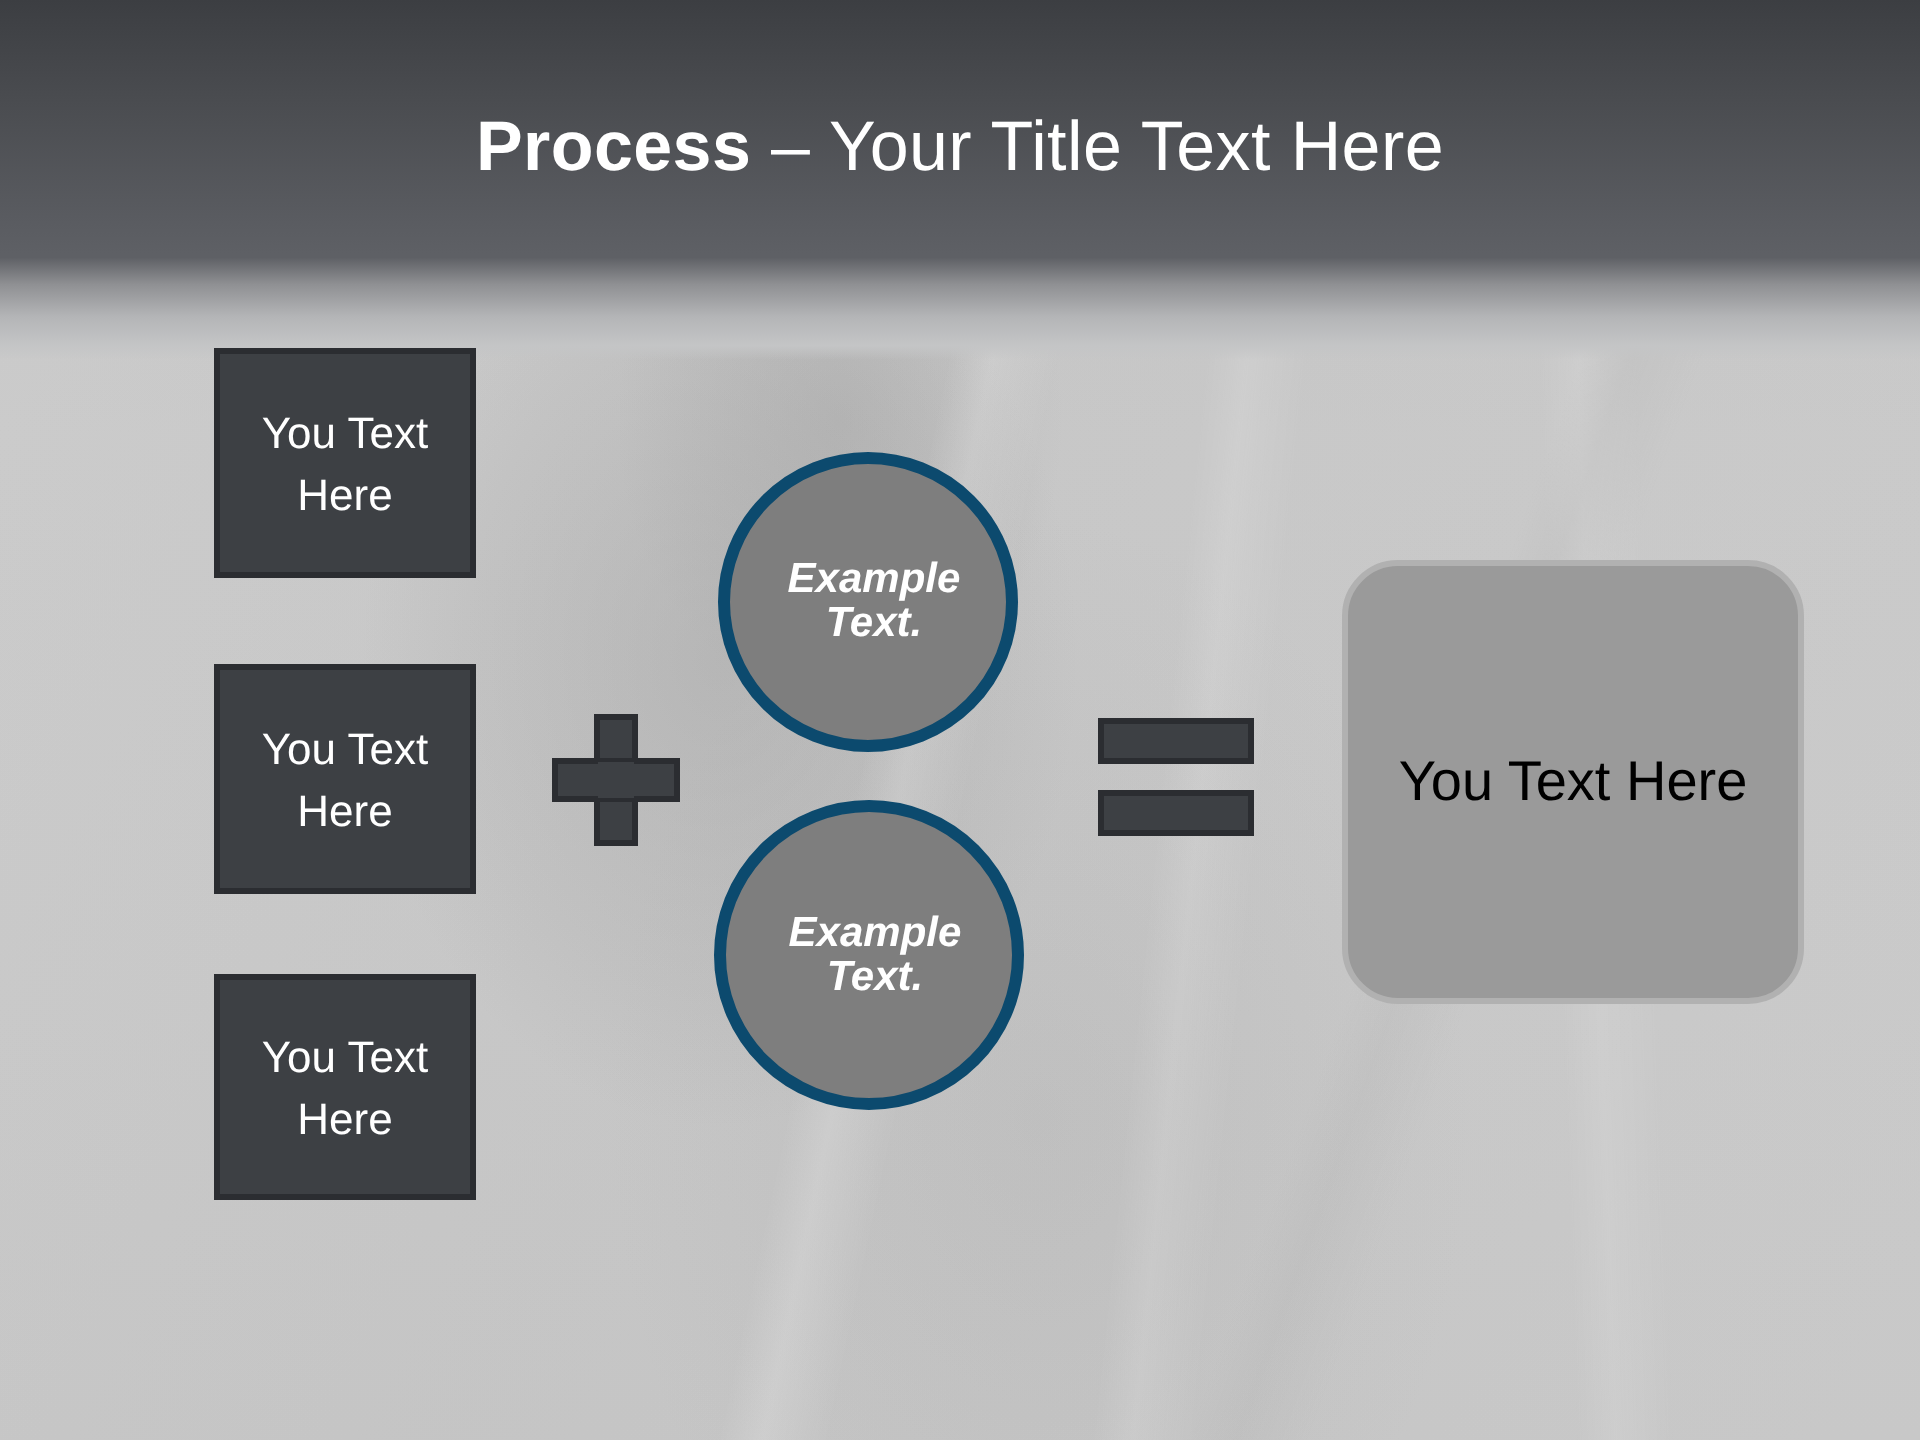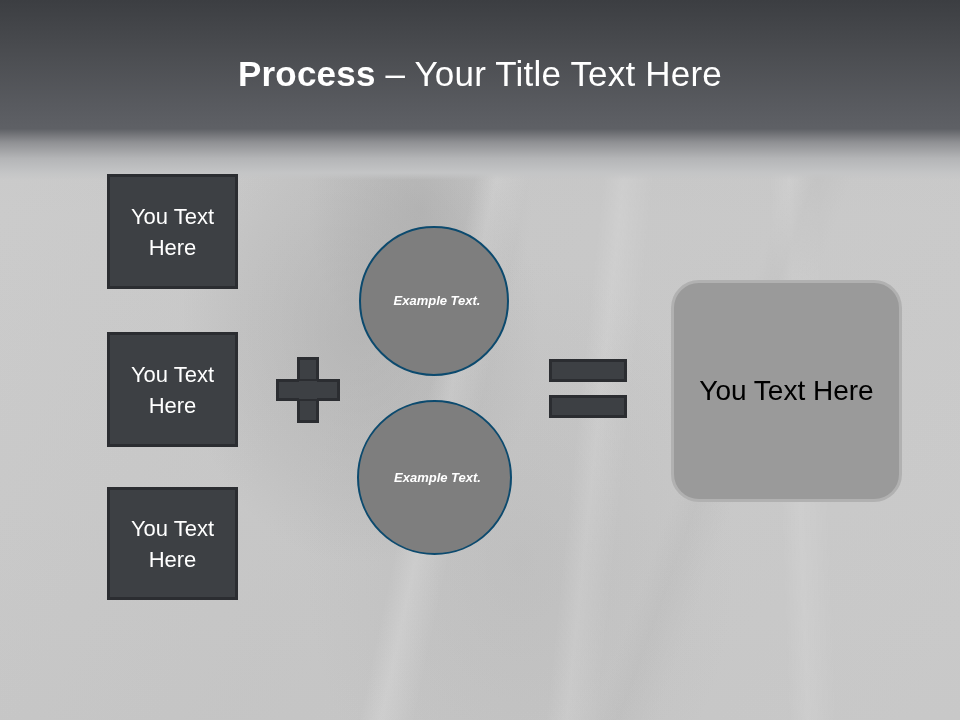--- a/index.html
+++ b/index.html
@@ -125,24 +125,24 @@
     box-sizing: border-box;
   }
   .equals .eq-top { top: 0; }
   .equals .eq-bot { top: 36px; }
 
   
   .circle {
     position: absolute;
     border-radius: 50%;
     background: #7e7e7e;
-    border: 2px solid #0c4a6e;
+    border: 6px solid #0c4a6e;
     box-sizing: border-box;
     color: #ffffff;
-    font-size: 13px;
+    font-size: 21px;
     line-height: 22px;
     font-weight: bold;
     font-style: italic;
     display: flex;
     align-items: center;
     justify-content: center;
     text-align: center;
   }
   .circle span { display: block; width: 100%; padding-left: 6px; }
   #circle-1 { left: 359px; top: 226px; width: 150px; height: 150px; }

